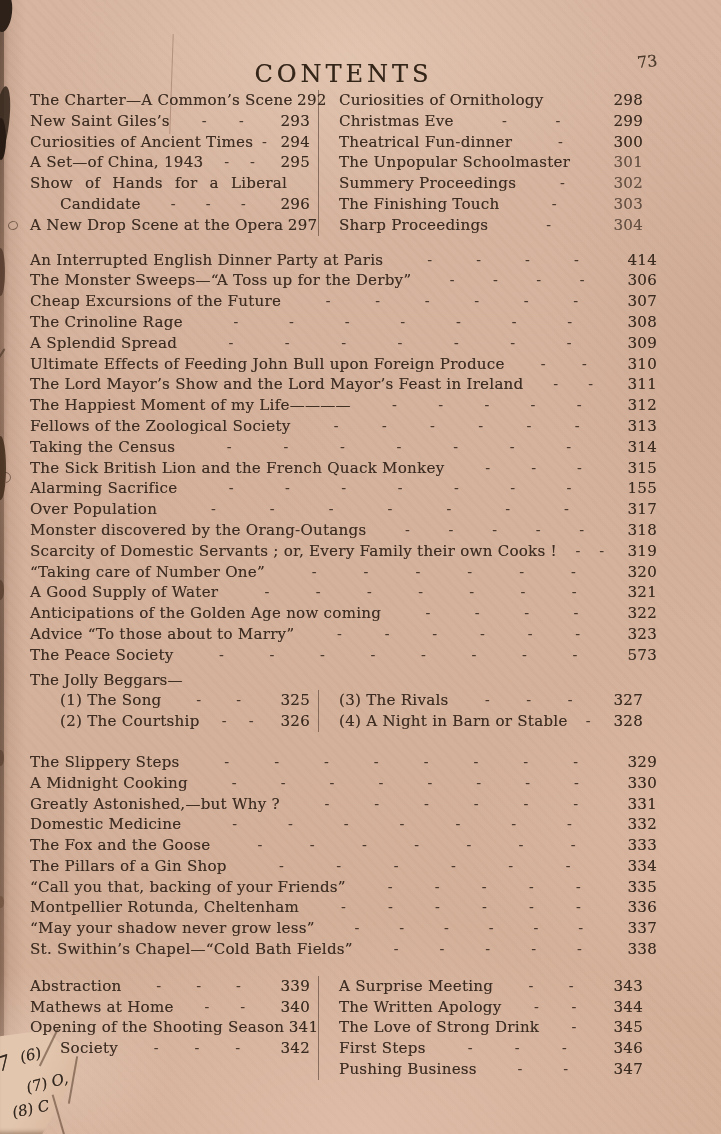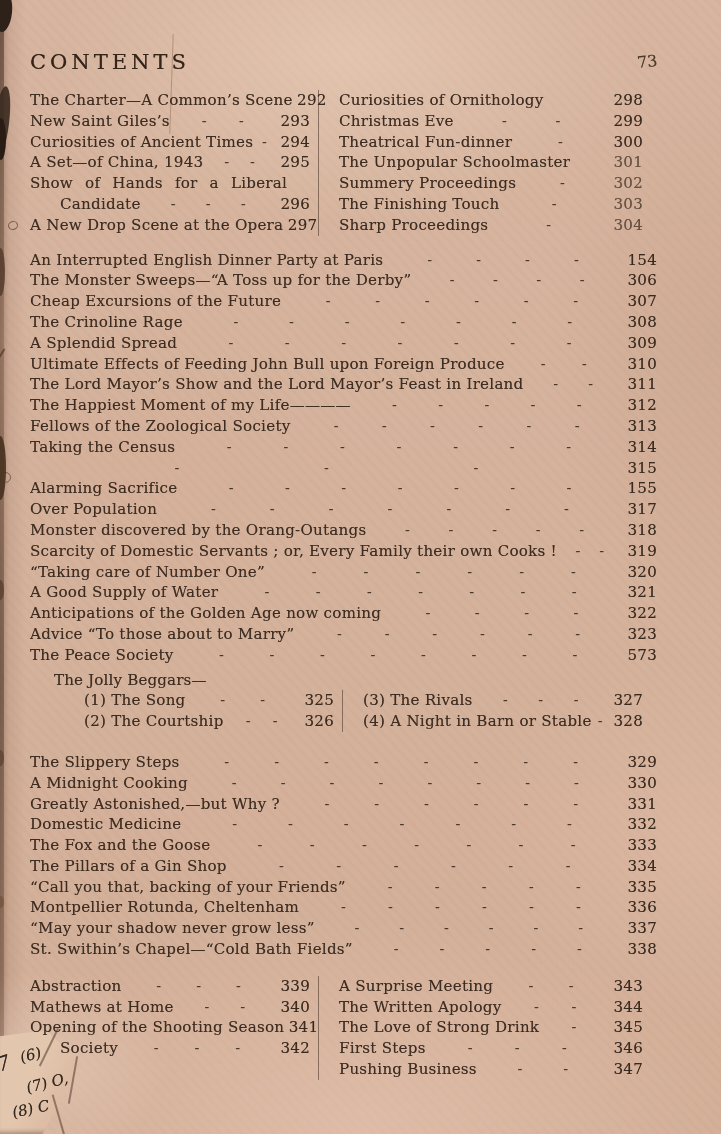--- a/index.html
+++ b/index.html
@@ -14,22 +14,22 @@
       radial-gradient(ellipse 320px 260px at 96% 74%, rgba(226,190,170,.40), rgba(226,190,170,0) 70%),
       radial-gradient(ellipse 520px 300px at 50% 100%, rgba(232,199,180,.55), rgba(232,199,180,0) 72%),
       radial-gradient(ellipse 180px 140px at 6% 94%, rgba(228,202,184,.65), rgba(228,202,184,0) 70%),
       radial-gradient(ellipse 300px 200px at 20% 40%, rgba(210,170,146,.25), rgba(210,170,146,0) 70%),
       repeating-linear-gradient(47deg, rgba(160,120,95,.05) 0 3px, rgba(0,0,0,0) 3px 8px),
       linear-gradient(90deg, rgba(110,76,58,.45) 0, rgba(110,76,58,.12) 9px, rgba(110,76,58,0) 26px),
       linear-gradient(#d7b5a0,#d3af98);
   }
   
   .header-title{
-    position:absolute;left:30px;top:50px;width:627px;text-align:left;
-    font-size:21px;letter-spacing:4px;color:#342519;
+    position:absolute;left:30px;top:60px;width:627px;text-align:center;
+    font-size:24px;letter-spacing:4px;color:#342519;
     text-shadow:.3px .3px .4px rgba(52,37,25,.55);
   }
   .folio{
     position:absolute;right:64px;top:52px;font-size:16px;
     color:rgba(58,42,30,.78);transform:rotate(-6deg);
     text-shadow:0 0 .6px rgba(58,42,30,.5);
   }
   
   .content{position:absolute;left:30px;top:88px;width:627px;font-size:15px;letter-spacing:.3px;}
   .row{display:flex;align-items:flex-start;height:20.8px;line-height:20.8px;white-space:nowrap;
@@ -42,21 +42,21 @@
   .row.indent{padding-left:30px;}
   .row.justify .t{word-spacing:7px;}
   .heading-row .t{letter-spacing:.2px;}
   .twocol{display:flex;}
   .col.left{width:280px;flex:0 0 280px;}
   .vrule{width:1px;flex:0 0 1px;margin-left:8px;background:rgba(70,48,36,.55);}
   .col.right{flex:1 1 auto;margin-left:20px;padding-right:14px;}
   .col.faded-tail .row:nth-child(n+4) .p{opacity:.72;filter:blur(.3px);}
   #sec-top{margin-top:2px;}
   #sec-mid1{margin-top:14px;}
-  #sec-jolly{margin-top:4px;margin-left:24px;}
+  #sec-jolly{margin-top:4px;}
   #sec-mid2{margin-top:20px;}
   #sec-bottom{margin-top:16px;}
   
   .edge-strip{position:absolute;left:0;top:0;width:4px;height:100%;
     background:linear-gradient(180deg,rgba(58,40,28,.55),rgba(90,62,44,.30) 30%,rgba(58,40,28,.45) 60%,rgba(90,62,44,.25));}
   .blob{position:absolute;border-radius:50%;}
   .b1{left:-5px;top:-8px;width:17px;height:40px;background:#2e2119;transform:rotate(6deg);}
   .b2{left:-6px;top:86px;width:15px;height:74px;background:#3a2a1f;transform:rotate(7deg);opacity:.9;}
   .b3{left:-4px;top:118px;width:10px;height:42px;background:#281c15;}
   .b4{left:-4px;top:248px;width:9px;height:48px;background:#53382a;opacity:.8;}
@@ -219,21 +219,21 @@
 
     <div id="sec-mid1">
         <div class="row">
     <span class="t">An Interrupted English Dinner Party at Paris</span>
     <span class="lead">
             <span class="dash">-</span>
             <span class="dash">-</span>
             <span class="dash">-</span>
             <span class="dash">-</span>
           </span>
-    <span class="p">154</span>
+    <span class="p">414</span>
   </div>
         <div class="row">
     <span class="t">The Monster Sweeps—“A Toss up for the Derby”</span>
     <span class="lead">
             <span class="dash">-</span>
             <span class="dash">-</span>
             <span class="dash">-</span>
             <span class="dash">-</span>
           </span>
     <span class="p">306</span>
@@ -322,20 +322,21 @@
             <span class="dash">-</span>
             <span class="dash">-</span>
             <span class="dash">-</span>
             <span class="dash">-</span>
             <span class="dash">-</span>
             <span class="dash">-</span>
           </span>
     <span class="p">314</span>
   </div>
         <div class="row">
+    <span class="t">The Sick British Lion and the French Quack Monkey</span>
     <span class="lead">
             <span class="dash">-</span>
             <span class="dash">-</span>
             <span class="dash">-</span>
           </span>
     <span class="p">315</span>
   </div>
         <div class="row">
     <span class="t">Alarming Sacrifice</span>
     <span class="lead">

